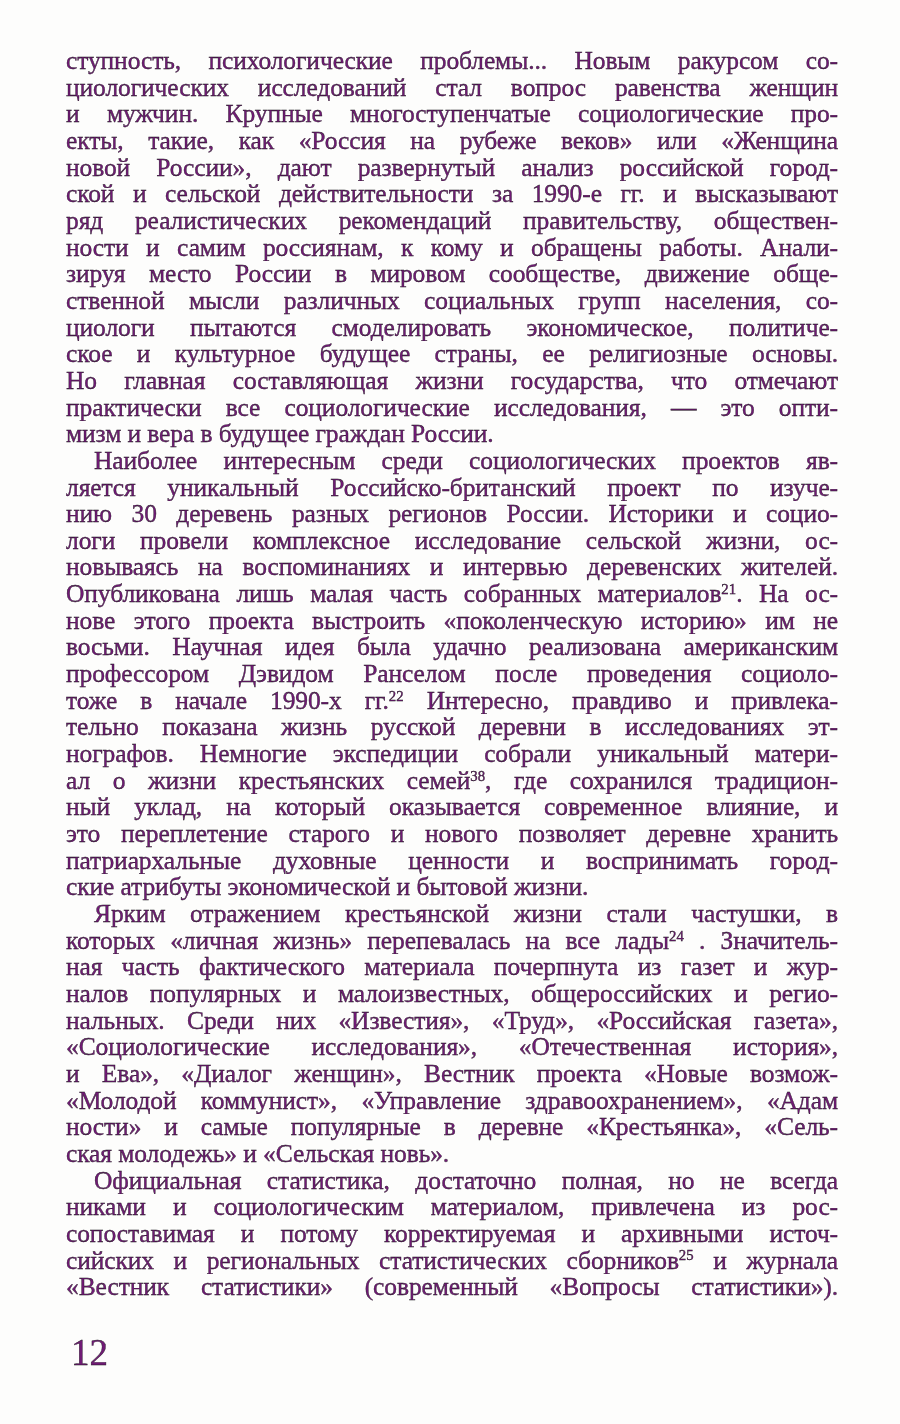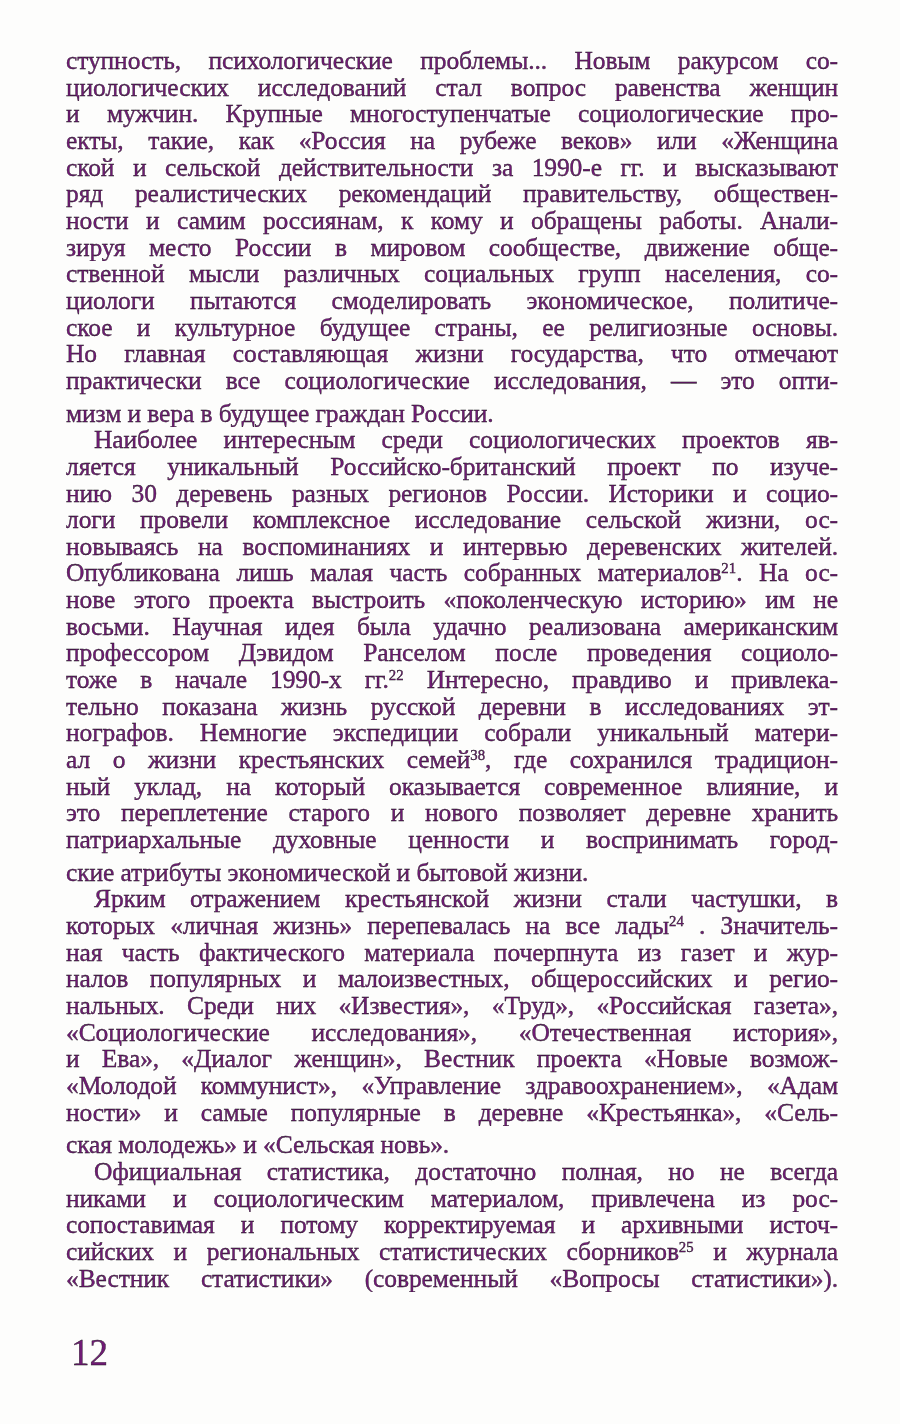--- a/index.html
+++ b/index.html
@@ -22,21 +22,21 @@
   .line {
     height: 26.66px;
     line-height: 26.66px;
     font-size: 25.5px;
     text-align: justify;
     text-align-last: justify;
     overflow: hidden;
     -webkit-text-stroke: 0.35px #141414;
     letter-spacing: -0.1px;
   }
-  .line.lastline { text-align-last: left; margin-top: 6px; }
+  .line.lastline { text-align-last: left; }
   .line.indent { text-indent: 28px; }
   sup.fn {
     font-size: 0.58em;
     line-height: 0;
     vertical-align: baseline;
     position: relative;
     top: -0.55em;
     letter-spacing: 0;
   }
   .page-number {
@@ -51,20 +51,21 @@
 </head>
 <body>
 
 <div class="page">
   <div class="text-block">
       <div class="paragraph">
         <div class="line">ступность, психологические проблемы... Новым ракурсом со-</div>
         <div class="line">циологических исследований стал вопрос равенства женщин</div>
         <div class="line">и мужчин. Крупные многоступенчатые социологические про-</div>
         <div class="line">екты, такие, как «Россия на рубеже веков» или «Женщина</div>
+        <div class="line">новой России», дают развернутый анализ российской город-</div>
         <div class="line">ской и сельской действительности за 1990-е гг. и высказывают</div>
         <div class="line">ряд реалистических рекомендаций правительству, обществен-</div>
         <div class="line">ности и самим россиянам, к кому и обращены работы. Анали-</div>
         <div class="line">зируя место России в мировом сообществе, движение обще-</div>
         <div class="line">ственной мысли различных социальных групп населения, со-</div>
         <div class="line">циологи пытаются смоделировать экономическое, политиче-</div>
         <div class="line">ское и культурное будущее страны, ее религиозные основы.</div>
         <div class="line">Но главная составляющая жизни государства, что отмечают</div>
         <div class="line">практически все социологические исследования, — это опти-</div>
         <div class="line lastline">мизм и вера в будущее граждан России.</div>

